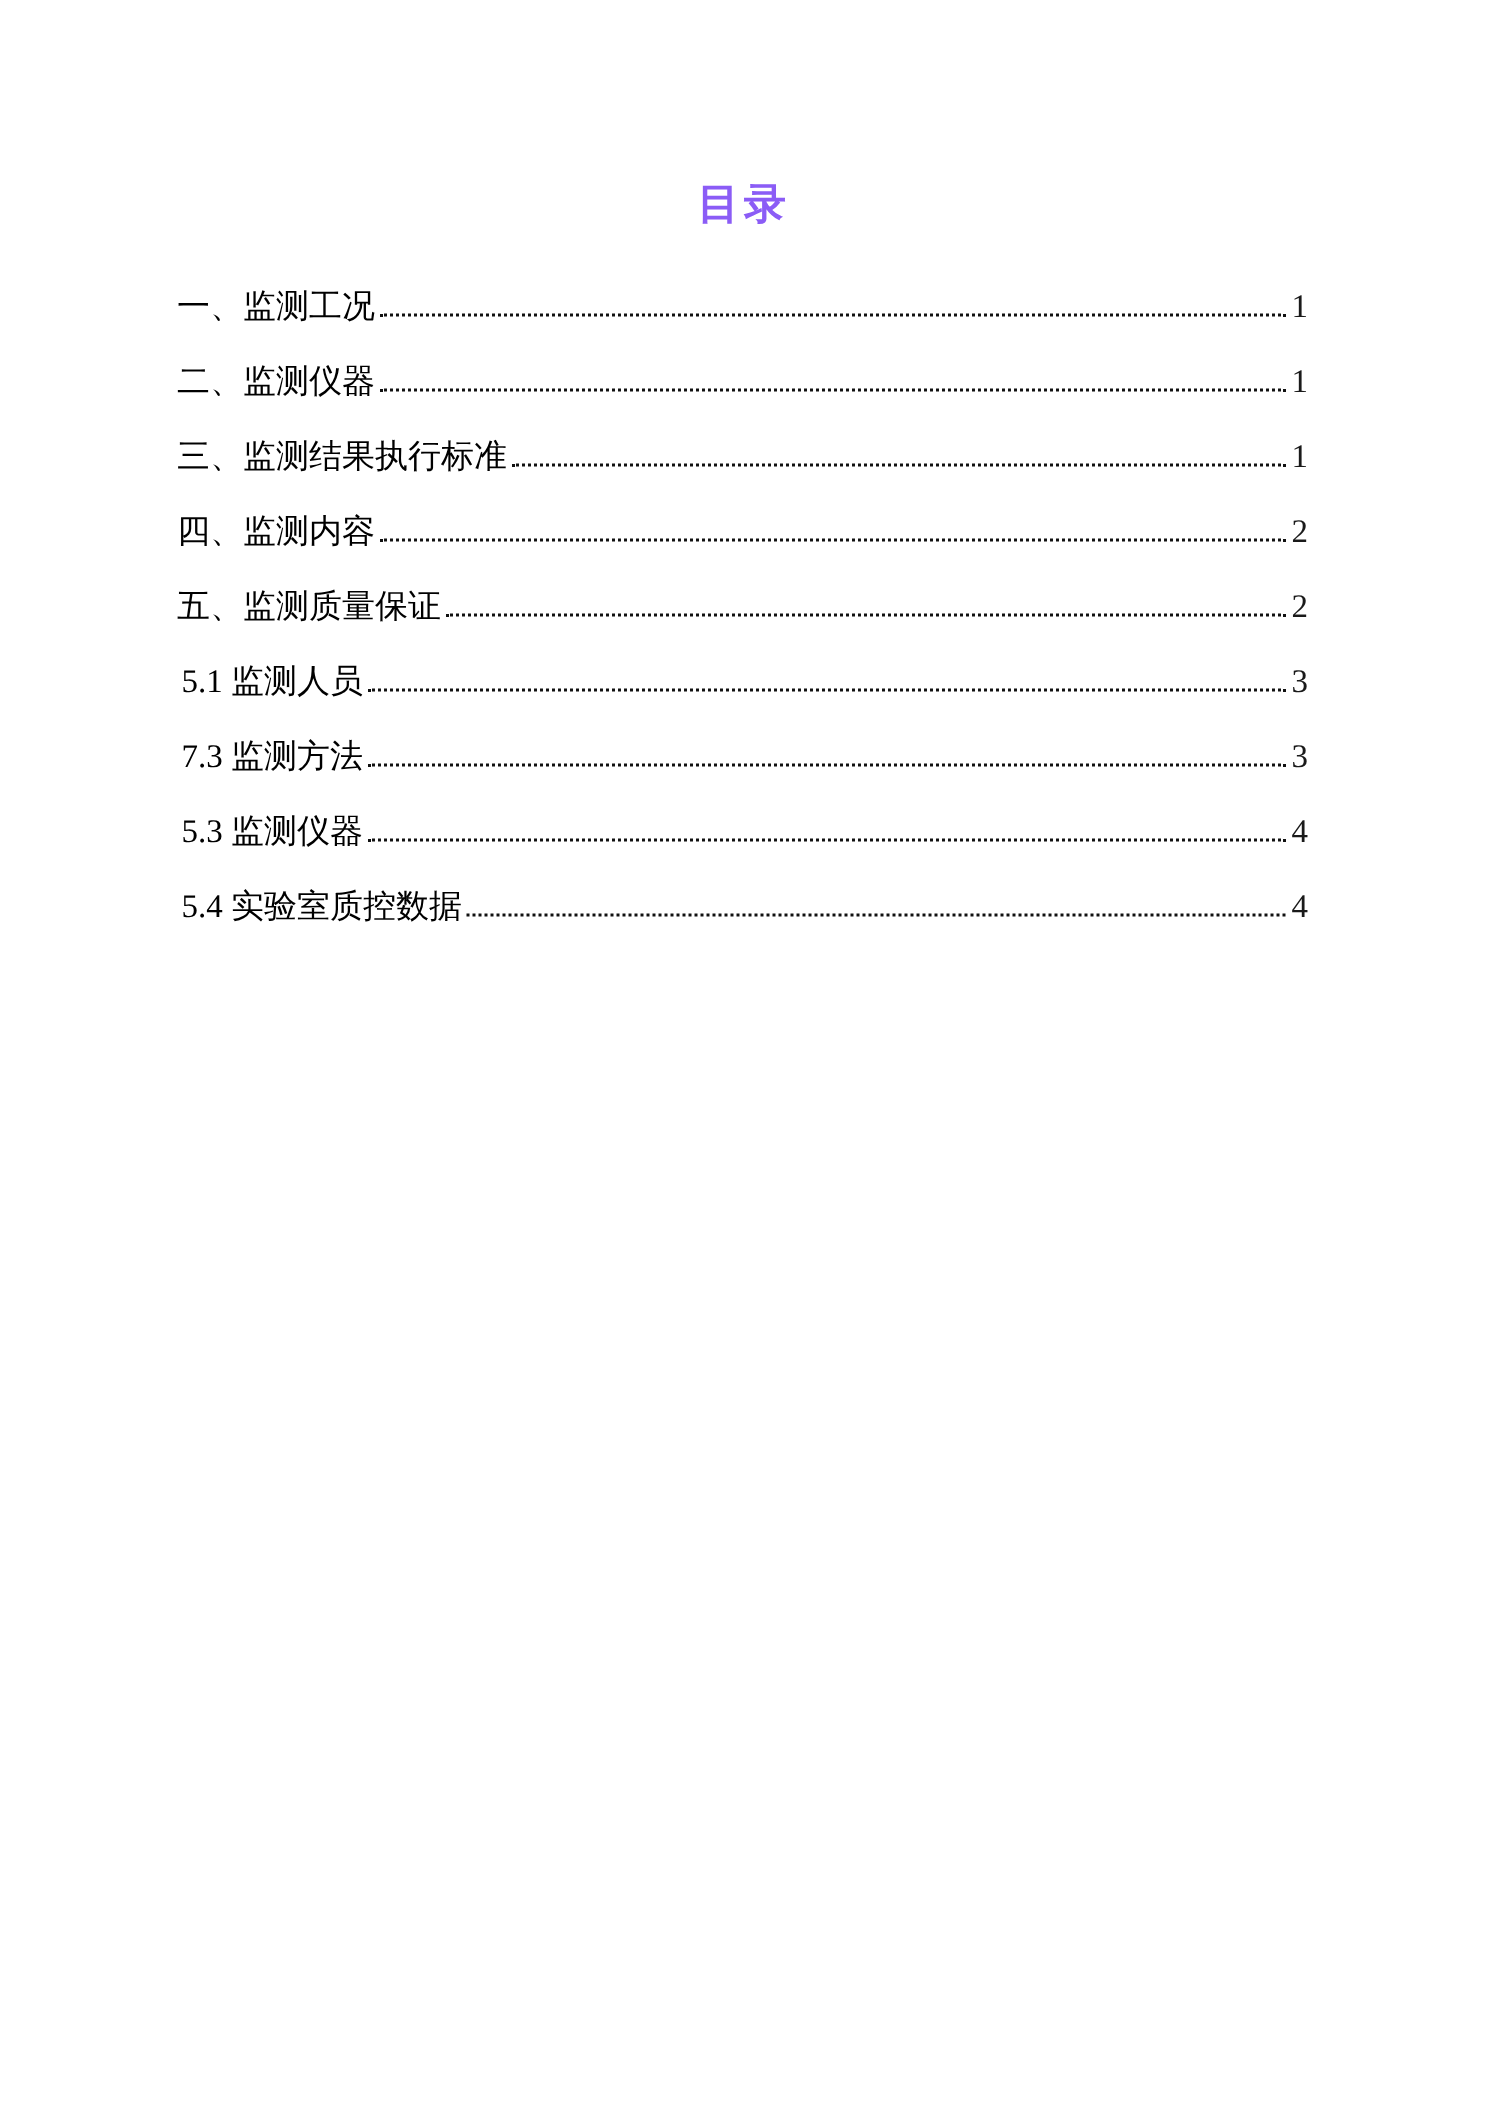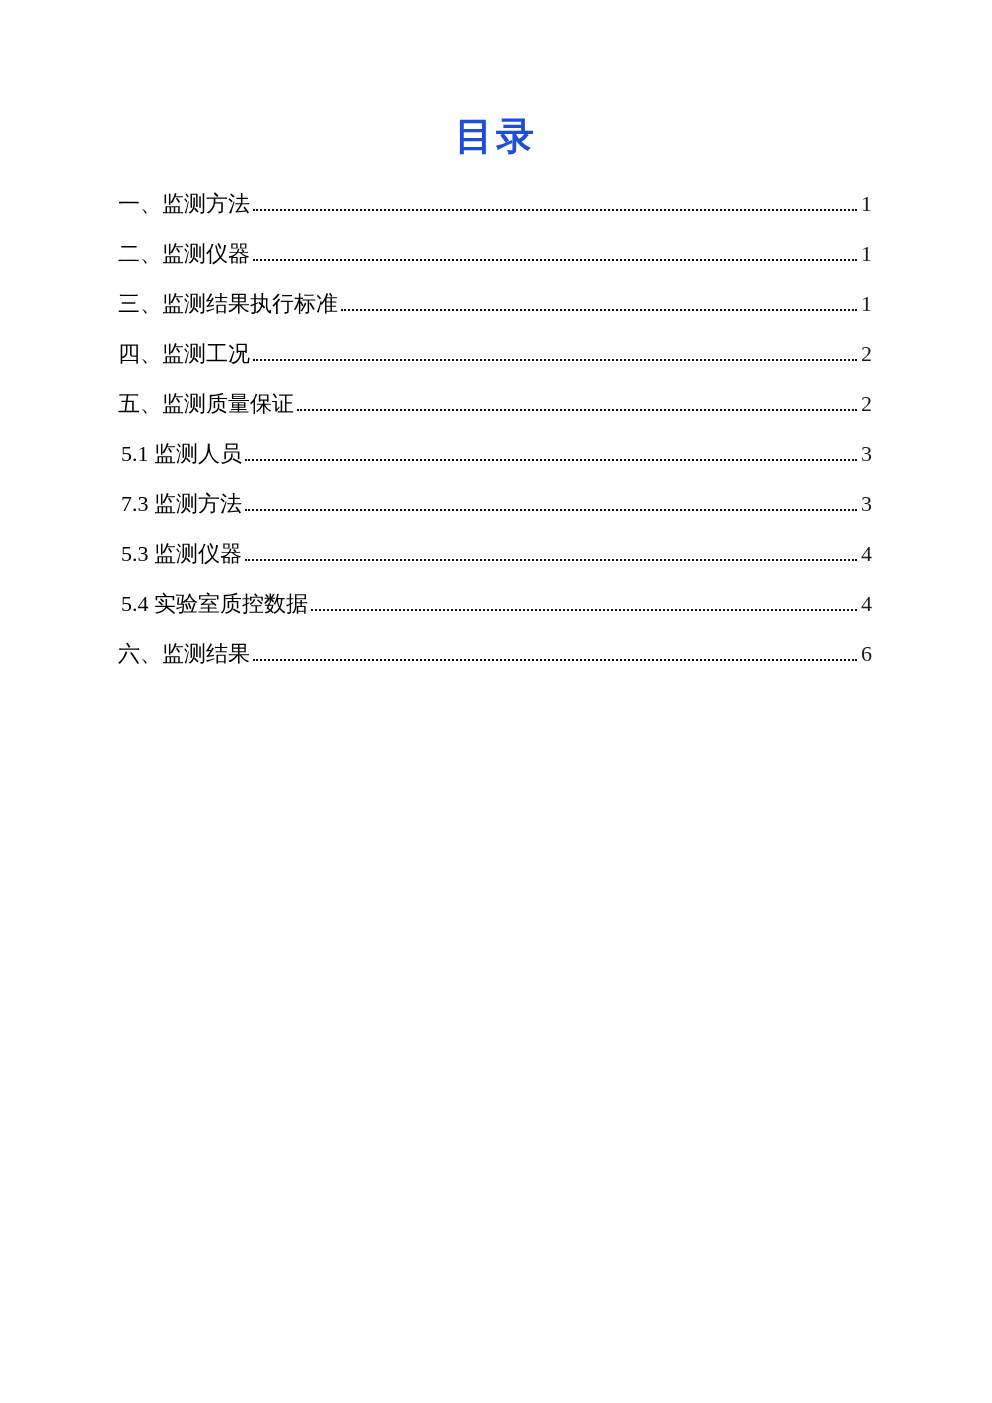--- a/index.html
+++ b/index.html
@@ -13,25 +13,25 @@
     overflow: hidden;
   }
   .doc-page {
     width: 992px;
     height: 1403px;
     background: #ffffff;
     padding-top: 112px;
   }
   .doc-title {
     text-align: center;
-    font-size: 38px;
+    font-size: 28px;
     line-height: 49px;
     letter-spacing: 3px;
     font-weight: 600;
-    color: #1d4ed8;
+    color: #8b5cf6;
   }
   .toc {
     margin: 18px 120px 0 118px; 
   }
   .toc-row {
     display: flex;
     align-items: baseline;
     height: 50px;
     padding-top: 14px;
     font-size: 22px;
@@ -61,39 +61,39 @@
 </head>
 <body>
 
 <div class="doc-page">
 
   <h1 class="doc-title">目录</h1>
 
   <div class="toc">
 
       <div class="toc-row" data-level="1">
-        <span class="toc-label">一、监测方法</span>
+        <span class="toc-label">一、监测工况</span>
         <span class="toc-dots"></span>
         <span class="toc-page">1</span>
       </div>
 
       <div class="toc-row" data-level="1">
         <span class="toc-label">二、监测仪器</span>
         <span class="toc-dots"></span>
         <span class="toc-page">1</span>
       </div>
 
       <div class="toc-row" data-level="1">
         <span class="toc-label">三、监测结果执行标准</span>
         <span class="toc-dots"></span>
         <span class="toc-page">1</span>
       </div>
 
       <div class="toc-row" data-level="1">
-        <span class="toc-label">四、监测工况</span>
+        <span class="toc-label">四、监测内容</span>
         <span class="toc-dots"></span>
         <span class="toc-page">2</span>
       </div>
 
       <div class="toc-row" data-level="1">
         <span class="toc-label">五、监测质量保证</span>
         <span class="toc-dots"></span>
         <span class="toc-page">2</span>
       </div>
 
@@ -115,20 +115,15 @@
         <span class="toc-page">4</span>
       </div>
 
       <div class="toc-row" data-level="2">
         <span class="toc-label">5.4 实验室质控数据</span>
         <span class="toc-dots"></span>
         <span class="toc-page">4</span>
       </div>
 
 
-      <div class="toc-row" data-level="1">
-        <span class="toc-label">六、监测结果</span>
-        <span class="toc-dots"></span>
-        <span class="toc-page">6</span>
-      </div>
     </div>
 
 </div>
 
 </body></html>

